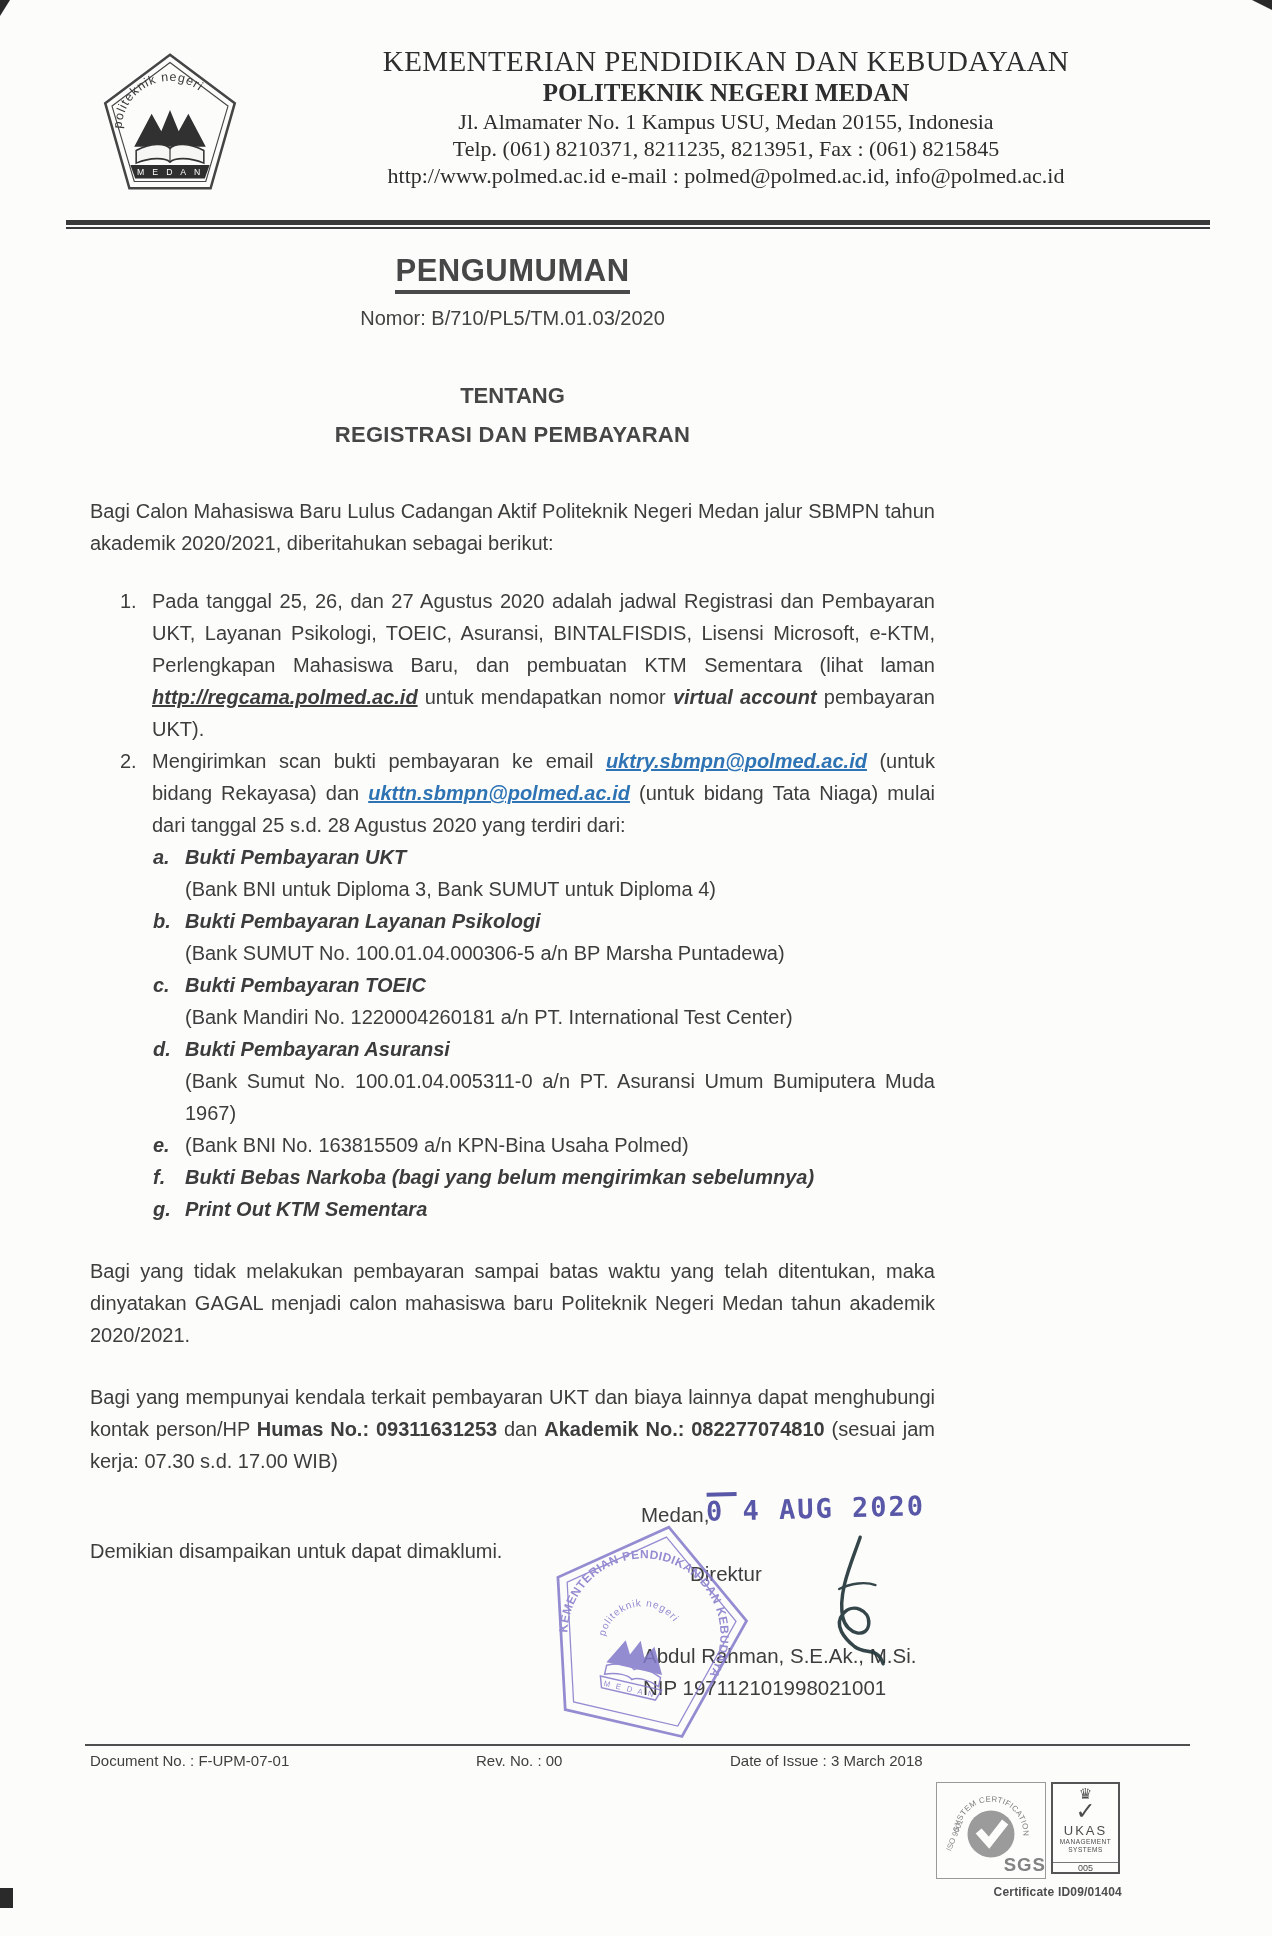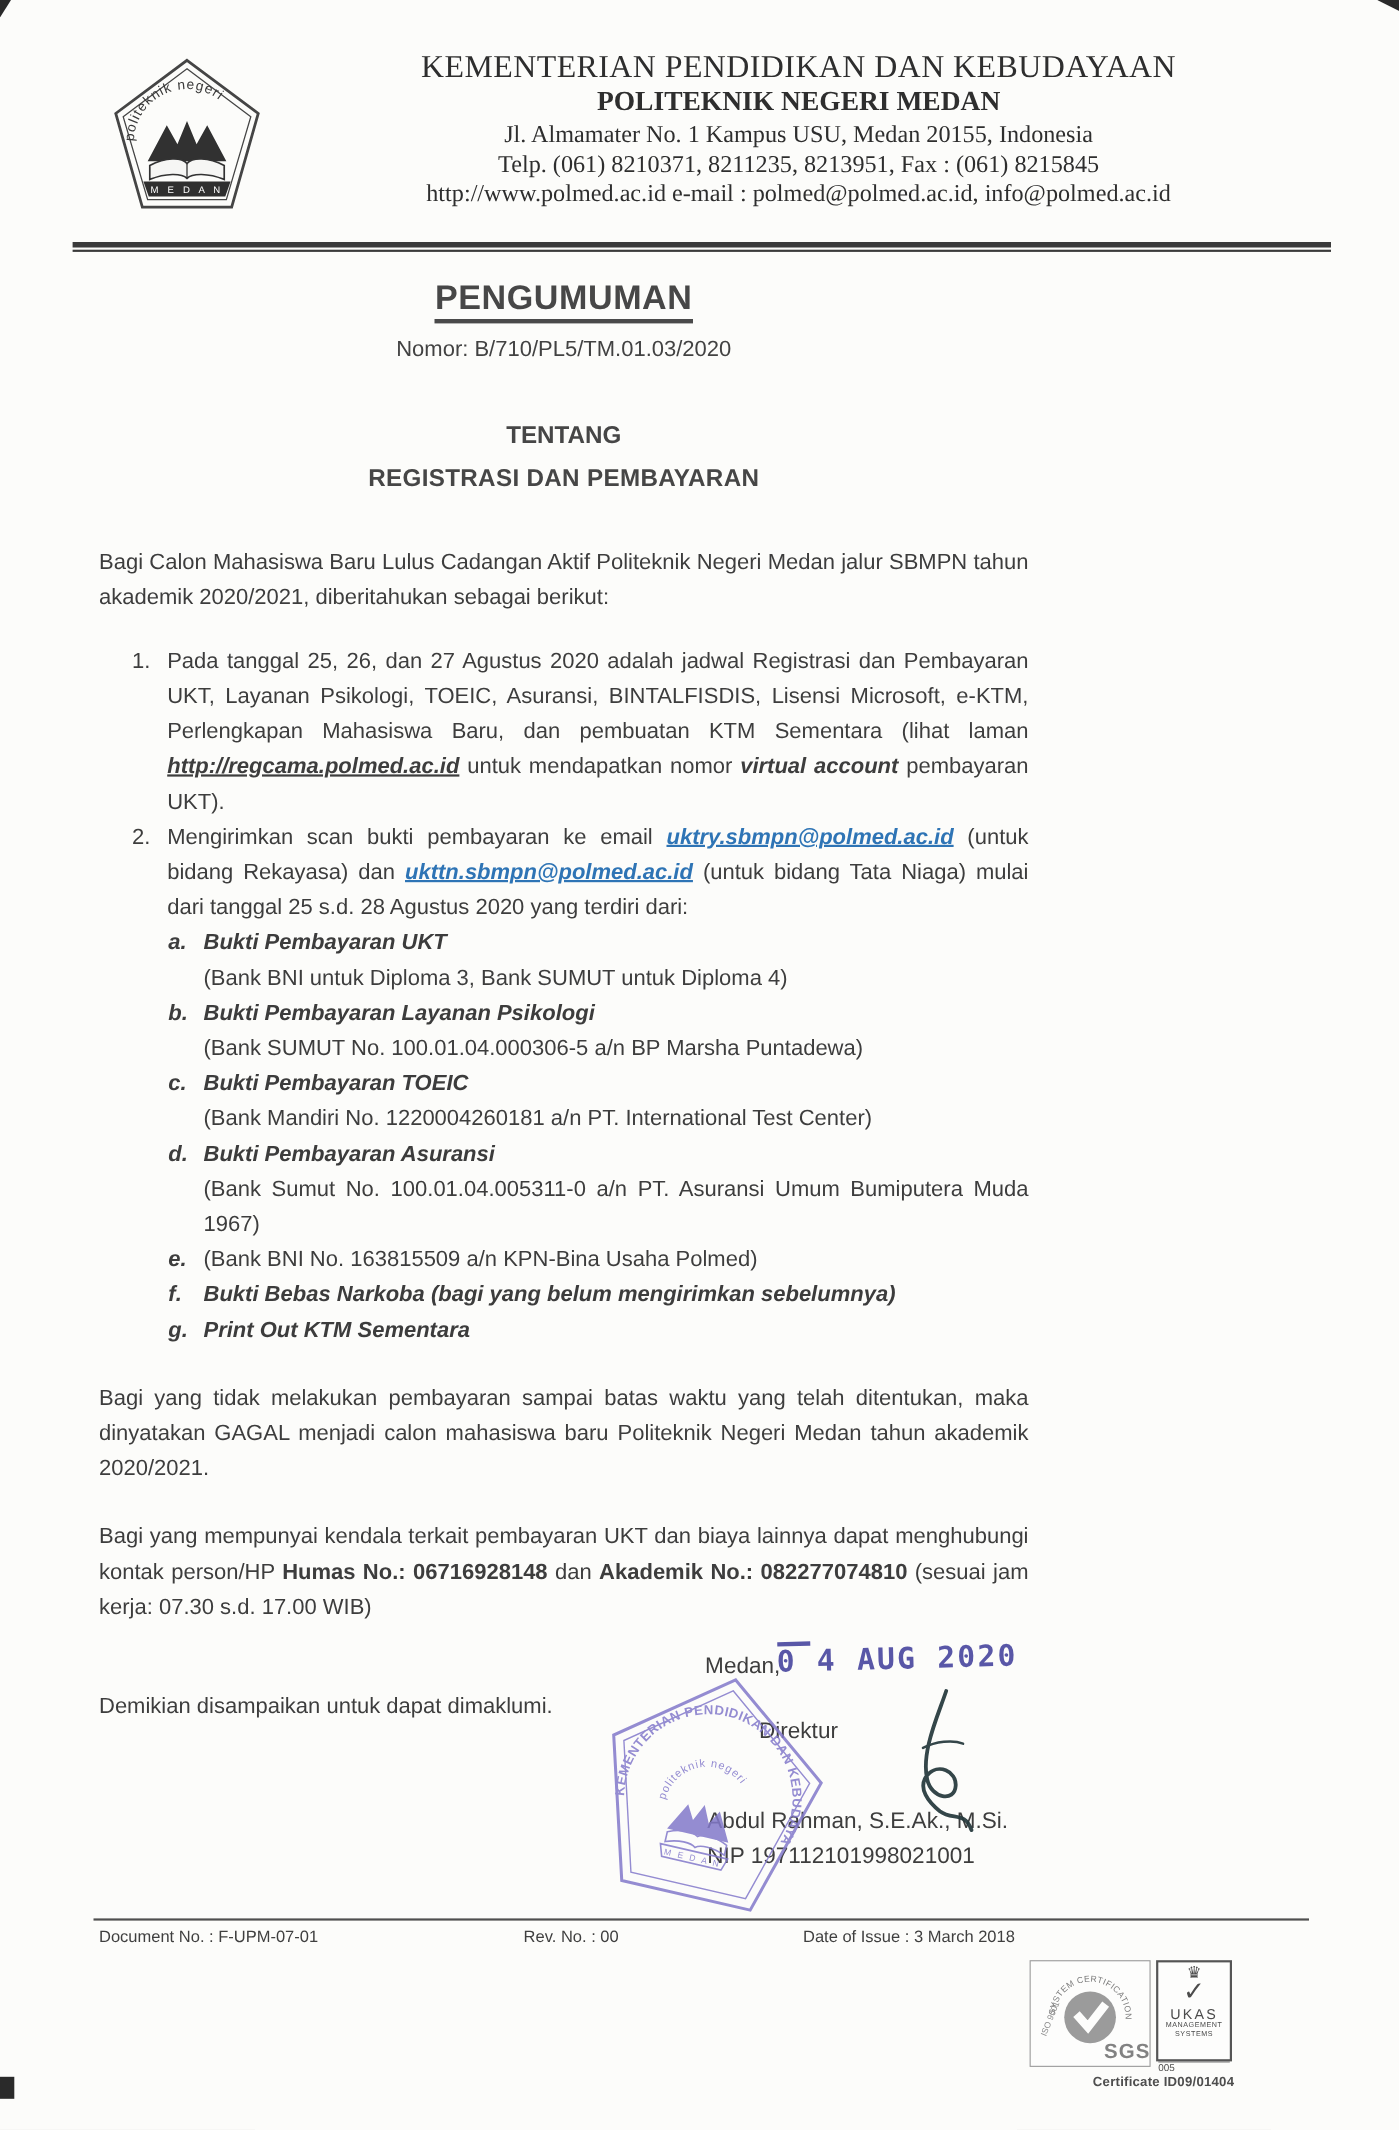--- a/index.html
+++ b/index.html
@@ -77,21 +77,21 @@
   .cert-row{display:flex;gap:5px;align-items:flex-start}
   .sgs-box{width:110px;height:97px;border:1px solid #9a9a9a;background:#fdfdfc}
   .ukas-box{
     width:69px;height:92px;border:2px solid #555;background:#fdfdfc;
     display:flex;flex-direction:column;align-items:center;color:#4c4c4c;padding-top:2px;
   }
   .ukas-crown{font-size:15px;line-height:15px}
   .ukas-check{font-size:24px;line-height:20px;font-weight:bold}
   .ukas-brand{font-size:13px;font-weight:normal;letter-spacing:2px;margin-top:2px}
   .ukas-sub{font-size:6.5px;letter-spacing:.5px;line-height:8px;text-align:center}
-  .ukas-num{font-size:9px;margin-top:20px;border-top:1px solid #777;width:100%;}
+  .ukas-num{font-size:9px;margin-top:8px;border-top:1px solid #777;width:100%;text-align:center}
   .cert-caption{font-size:12px;font-weight:bold;color:#4e4e4e;text-align:right;margin-top:6px;letter-spacing:.2px}
 </style>
 </head>
 <body class="page">
 
 <div class="artifact art-tl"></div>
 <div class="artifact art-tr"></div>
 <div class="artifact art-bl"></div>
 
 <div class="header">
@@ -169,21 +169,21 @@
       <div class="sub-title">Bukti Bebas Narkoba (bagi yang belum mengirimkan sebelumnya)</div>
     </div>
     <div class="sub-item">
       <span class="sub-marker">g.</span>
       <div class="sub-title">Print Out KTM Sementara</div>
     </div>
   </div>
 
   <p class="para p-fail">Bagi yang tidak melakukan pembayaran sampai batas waktu yang telah ditentukan, maka dinyatakan GAGAL menjadi calon mahasiswa baru Politeknik Negeri Medan tahun akademik 2020/2021.</p>
 
-  <p class="para p-contact"><span>Bagi yang mempunyai kendala terkait pembayaran UKT dan biaya lainnya dapat menghubungi kontak person/HP </span><span class="bold">Humas No.: 06716928148</span><span> dan </span><span class="bold">Akademik No.: 082277074810</span><span> (sesuai jam kerja: 07.30 s.d. 17.00 WIB)</span></p>
+  <p class="para p-contact"><span>Bagi yang mempunyai kendala terkait pembayaran UKT dan biaya lainnya dapat menghubungi kontak person/HP </span><span class="bold">Humas No.: 09311631253</span><span> dan </span><span class="bold">Akademik No.: 082277074810</span><span> (sesuai jam kerja: 07.30 s.d. 17.00 WIB)</span></p>
 
   <p class="para p-closing">Demikian disampaikan untuk dapat dimaklumi.</p>
 </div>
 
 <div class="sig-place">Medan,</div>
 <div class="date-stamp"><span class="stamp-bar"></span><span>0 4  AUG  2020</span></div>
 <div class="sig-role">Direktur</div>
 <div class="sig-name">Abdul Rahman, S.E.Ak., M.Si.</div>
 <div class="sig-nip">NIP 197112101998021001</div>
 

